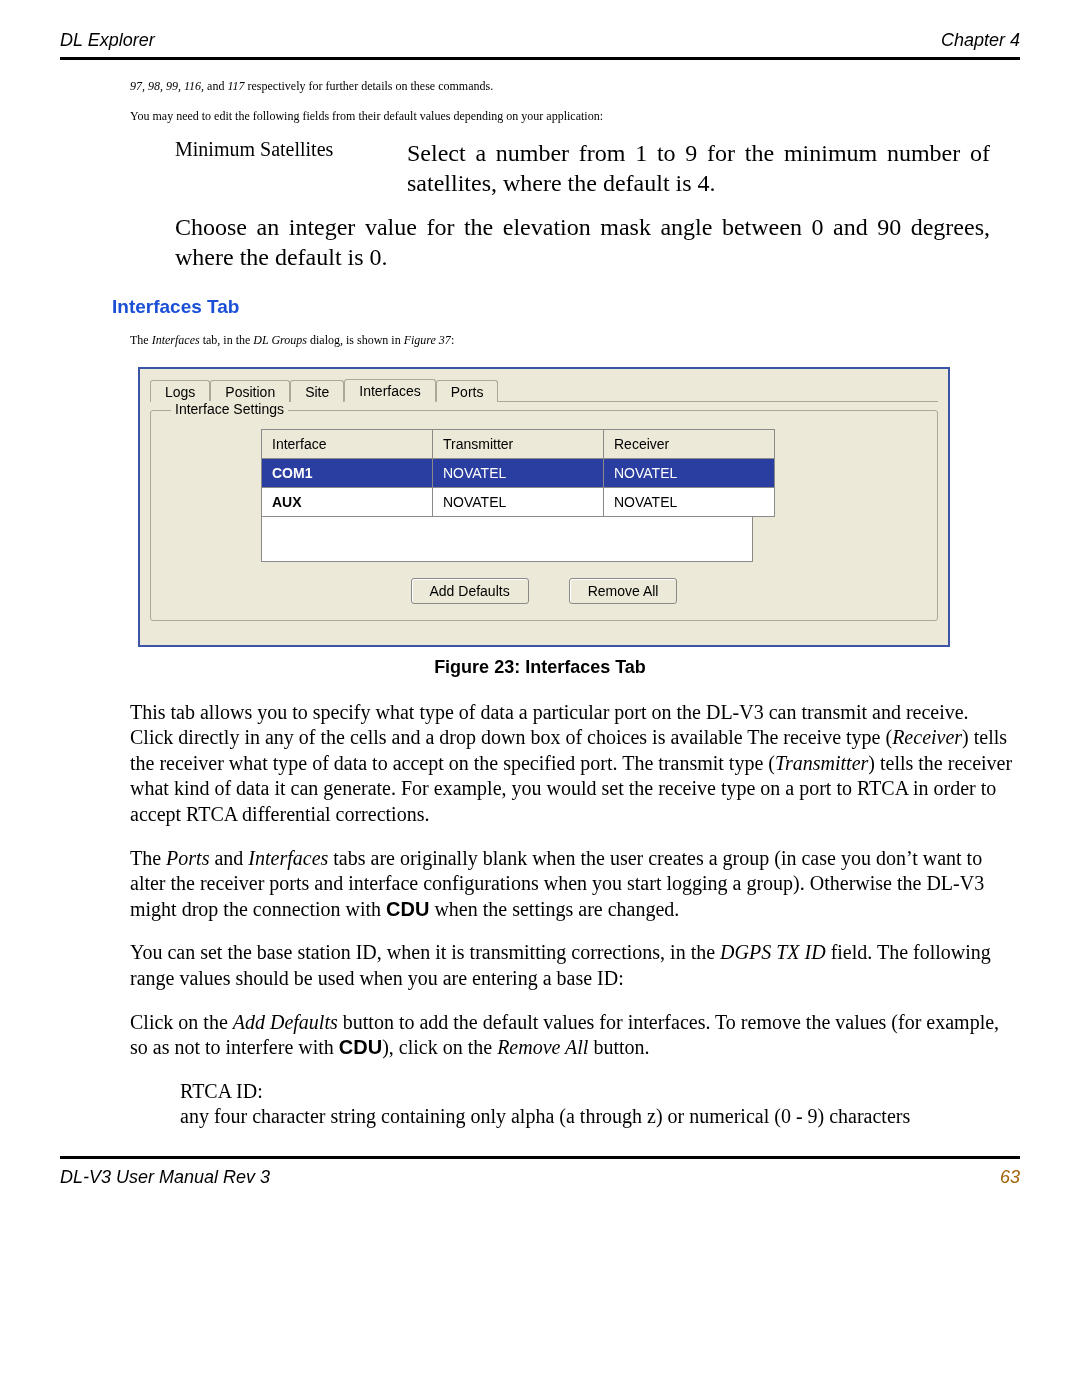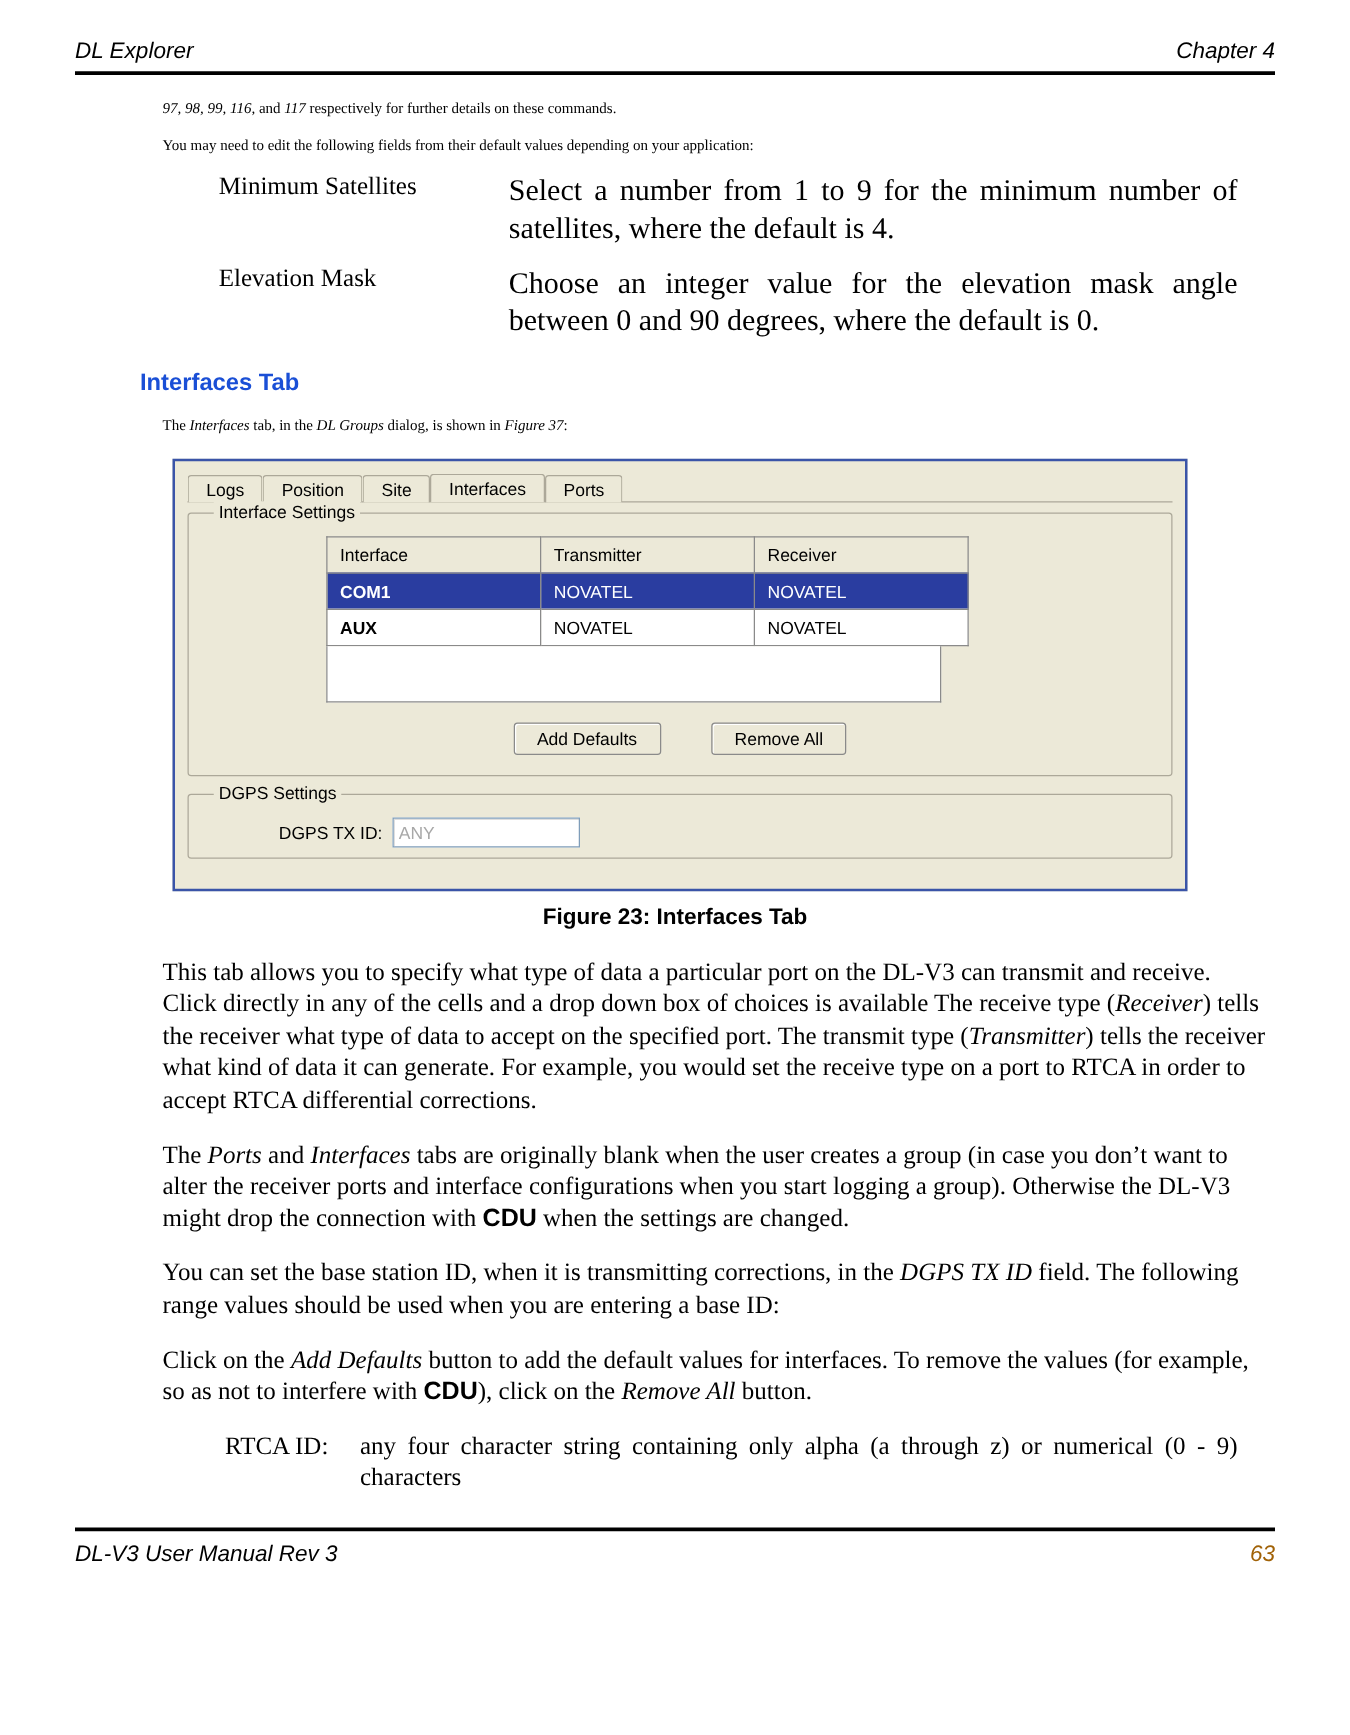--- a/index.html
+++ b/index.html
@@ -184,20 +184,21 @@
     padding-left: 70px;
     padding-right: 4px;
   }
   .para .it { font-style: italic; }
   .para .bf { font-family: Arial, Helvetica, sans-serif; font-weight: bold; }
   .def-row {
     display: flex;
     margin-left: 120px;
     font-size: 20px;
     line-height: 1.28;
+    flex-direction: column;
   }
   .def-label { width: 108px; }
   .def-body { flex: 1; text-align: justify; padding-right: 30px; }
   .footer-hr {
     border: none;
     border-top: 3px solid #000;
     margin: 26px 0 4px 0;
   }
   .footer {
     display: flex;
@@ -223,21 +224,20 @@
   <p class="body-text">
     <span class="it">97, 98, 99, 116, </span><span>and </span><span class="it">117</span><span> respectively for further details on these commands.</span>
   </p>
   <p class="body-text">You may need to edit the following fields from their default values depending on your application:</p>
 
   <div class="field-row">
     <div class="field-label">Minimum Satellites</div>
     <div class="field-desc">Select a number from 1 to 9 for the minimum number of satellites, where the default is 4.</div>
   </div>
   <div class="field-row">
-    <div class="field-label">Elevation Mask</div>
     <div class="field-desc">Choose an integer value for the elevation mask angle between 0 and 90 degrees, where the default is 0.</div>
   </div>
 
   <div class="section-head">Interfaces Tab</div>
 
   <p class="body-text">
     <span>The </span><span class="it">Interfaces</span><span> tab, in the </span><span class="it">DL Groups</span><span> dialog, is shown in </span><span class="it">Figure 37</span><span>:</span>
   </p>
 
   <div class="fig-wrap">
@@ -273,27 +273,20 @@
         </tbody>
           </table>
         <div class="iface-blank"></div>
 
         <div class="btnrow">
           <button class="winbtn">Add Defaults</button>
           <button class="winbtn">Remove All</button>
         </div>
       </div>
 
-      <div class="groupbox" style="padding-bottom:8px;">
-        <span class="legend">DGPS Settings</span>
-        <div class="dgps-row">
-          <span>DGPS TX ID:</span>
-          <input class="textfield" value="ANY" style="">
-        </div>
-      </div>
     </div>
   </div>
 
   <div class="fig-caption">Figure 23: Interfaces Tab</div>
 
   <p class="para">
     <span>This tab allows you to specify what type of data a particular port on the DL-V3 can transmit and receive. Click directly in any of the cells and a drop down box of choices is available The receive type (</span><span class="it">Receiver</span><span>) tells the receiver what type of data to accept on the specified port. The transmit type (</span><span class="it">Transmitter</span><span>) tells the receiver what kind of data it can generate. For example, you would set the receive type on a port to RTCA in order to accept RTCA differential corrections.</span>
   </p>
 
   <p class="para">

